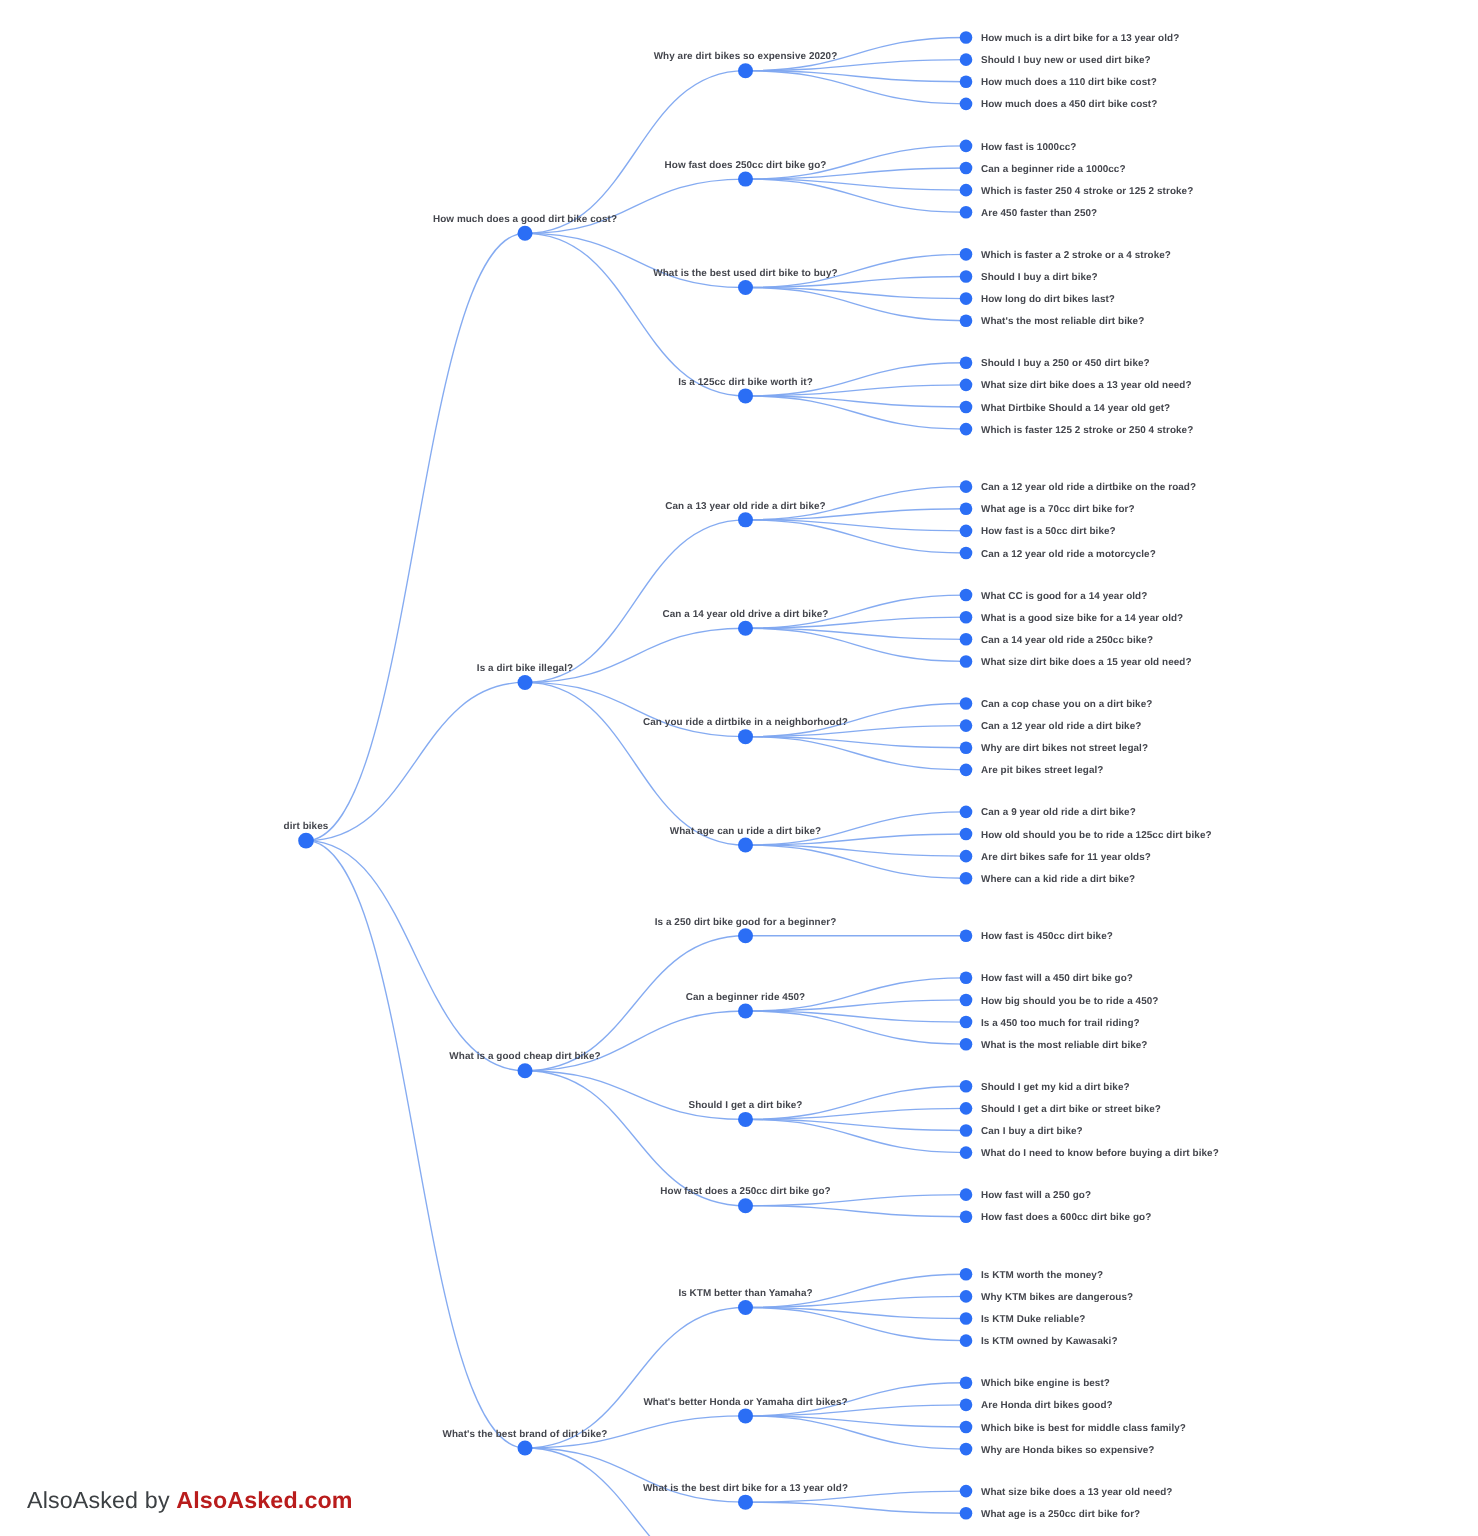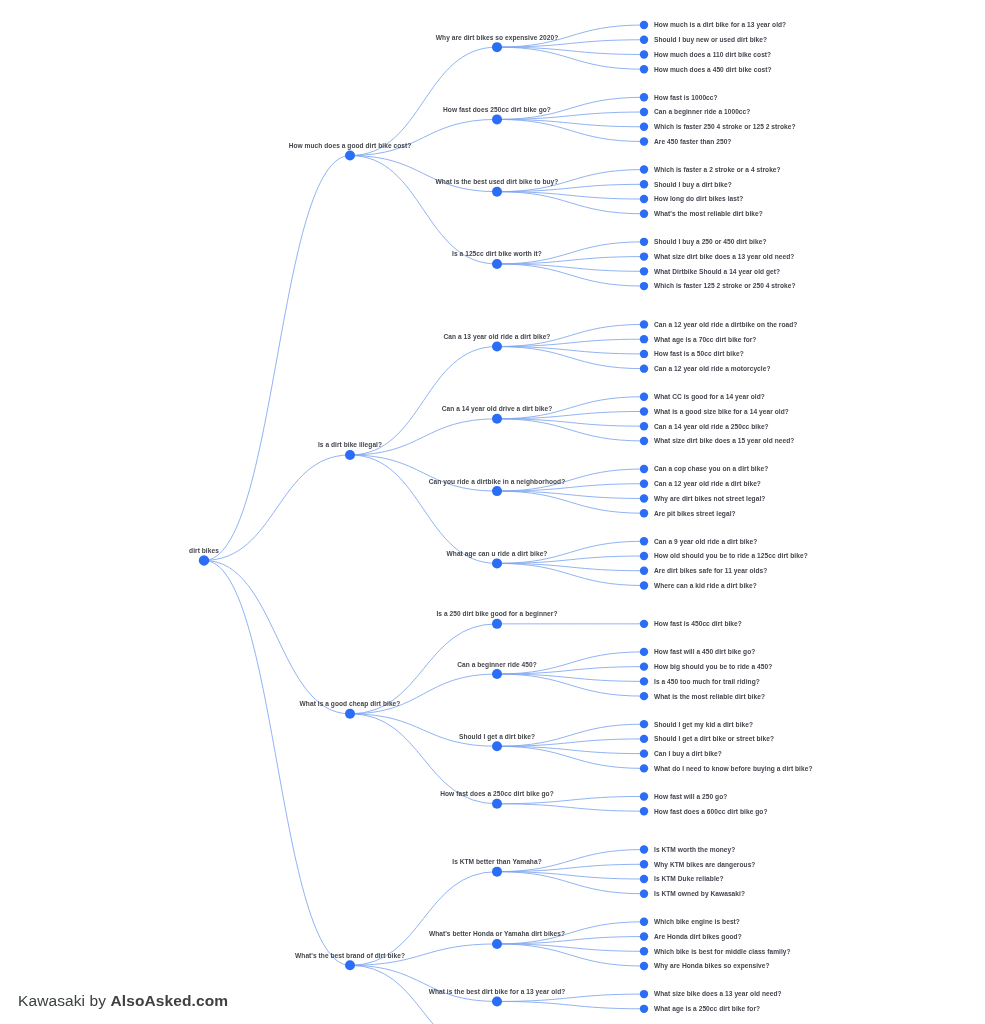--- a/index.html
+++ b/index.html
@@ -51,21 +51,21 @@
     position: absolute;
     left: 18px;
     bottom: 14px;
     font-family: "Liberation Sans", sans-serif;
     font-size: 15.5px;
     color: #3c4043;
     letter-spacing: 0.1px;
     white-space: nowrap;
   }
   #footer .brand {
-    color: #404040;
+    color: #b91c1c;
     font-weight: bold;
     text-align: center;
   }
 </style>
 </head>
 <body>
 
 <div id="map-wrap">
   <svg id="tree" viewBox="0 0 985 1024">
     <g id="edges">
@@ -302,14 +302,14 @@
         <text x="654" y="1054" class="node-label leaf">Is dirt biking a workout?</text>
         <circle cx="644" cy="1066.35" r="4.2" class="node-dot"></circle>
         <text x="654" y="1068.75" class="node-label leaf">Where should you sit on a dirt bike?</text>
         <circle cx="644" cy="1081.1" r="4.2" class="node-dot"></circle>
         <text x="654" y="1083.5" class="node-label leaf">Should I buy a dirt bike or quad?</text>
       </g>
   </svg>
 </div>
 
 <div id="footer">
-  <span>Kawasaki by </span><a href="#" class="brand" style="text-decoration:none;">AlsoAsked.com</a>
+  <span>AlsoAsked by </span><a href="#" class="brand" style="text-decoration:none;">AlsoAsked.com</a>
 </div>
 
 </body></html>

